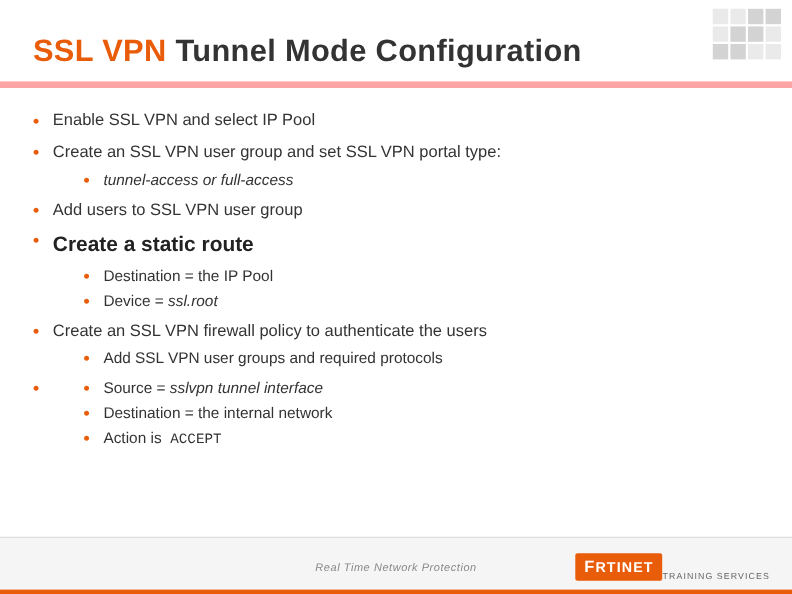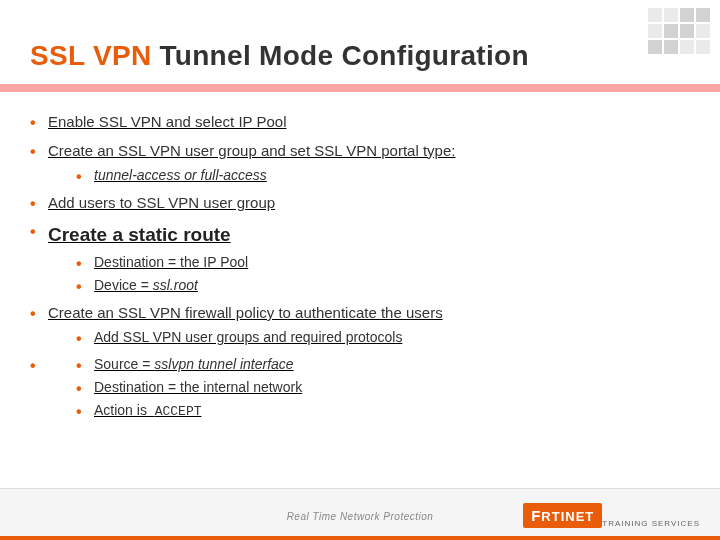--- a/index.html
+++ b/index.html
@@ -39,41 +39,40 @@
       height: 14px;
       background: #b0b0b0;
     }
 
     .corner-decoration .sq.dark {
       background: #555;
     }
 
     
     .title-bar {
-      padding: 40px 30px 12px 30px;
-      border-bottom: 8px solid #fca5a5;
+      padding: 30px 30px 12px 30px;
+      border-bottom: 6px solid #fca5a5;
     }
 
     .title-bar h1 {
       font-size: 28px;
       font-weight: bold;
       color: #333;
       letter-spacing: 0.3px;
     }
 
     .title-bar h1 .highlight {
       color: #e85c0a;
     }
 
     
     .content {
       flex: 1;
       padding: 18px 30px 10px 30px;
       overflow: hidden;
-      text-decoration: underline;
     }
 
     .bullet-list {
       list-style: none;
       font-size: 15px;
       line-height: 1.65;
       color: #333;
     }
 
     .bullet-list li {

